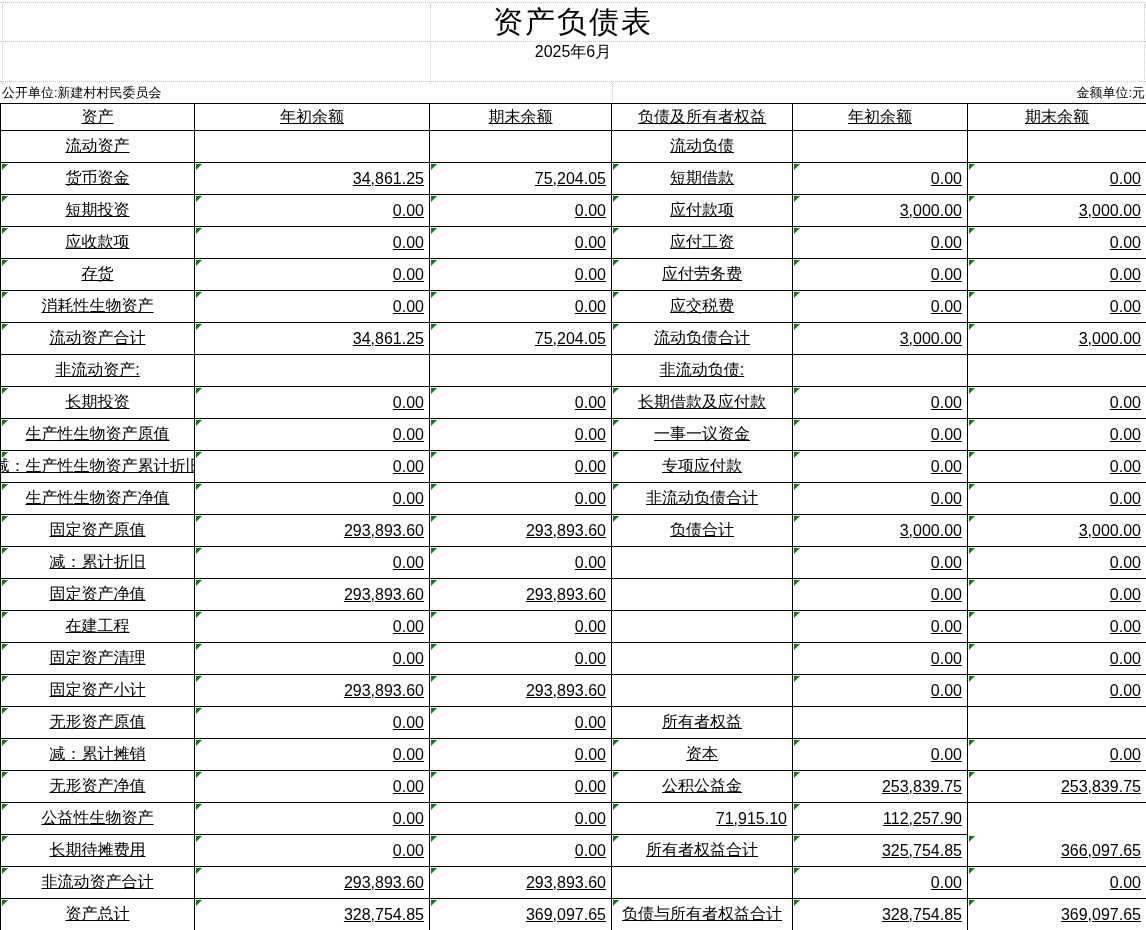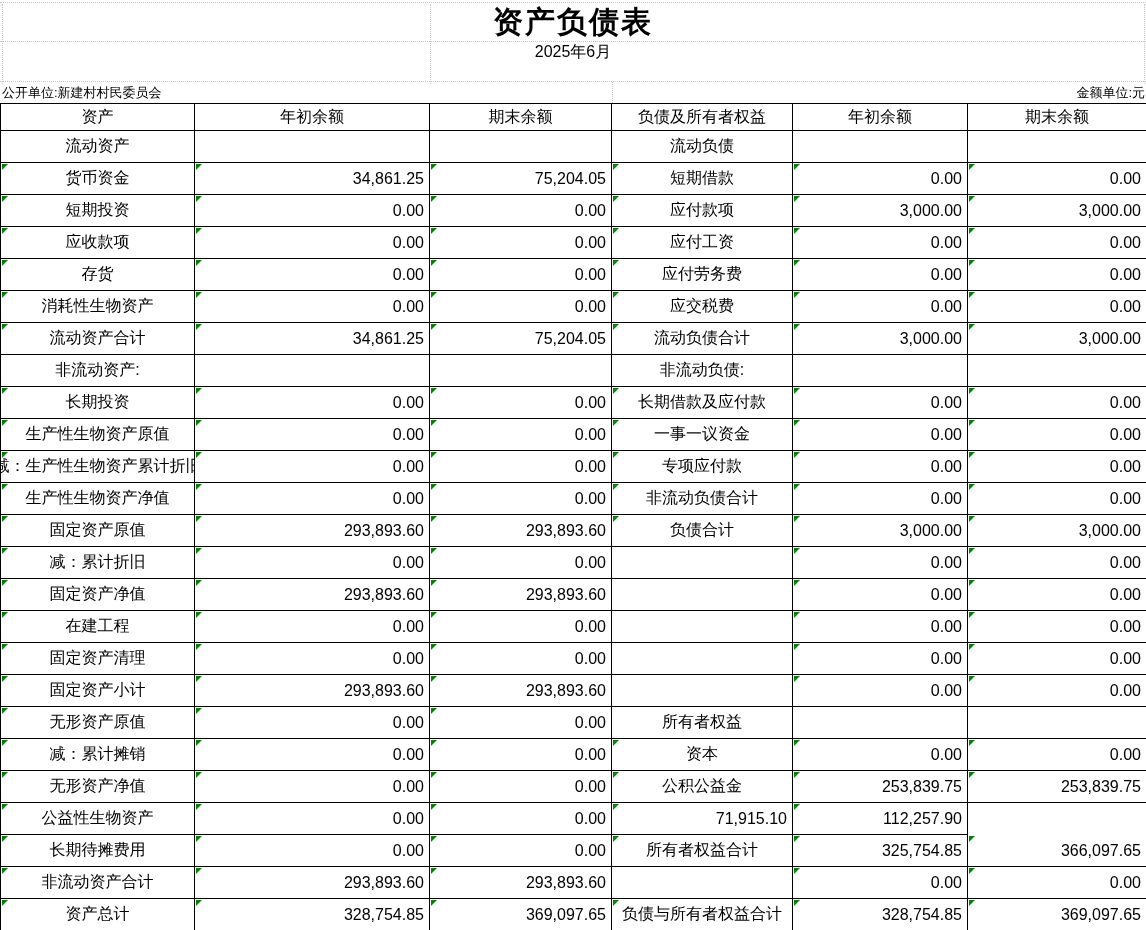--- a/index.html
+++ b/index.html
@@ -19,21 +19,21 @@
   }
   .sheet{width:1146px;height:930px;position:relative;}
 
   
   .title-row{
     margin-top:2px;height:40px;
     border-top:1px dotted var(--gridline);
     border-bottom:1px dotted var(--gridline);
     display:flex;align-items:center;justify-content:center;
   }
-  .title-row span{font-size:30px;font-weight:bold;letter-spacing:2px;}
+  .title-row span{font-size:30px;font-weight:normal;letter-spacing:2px;}
   .subtitle-row{
     height:40px;border-bottom:1px dotted var(--gridline);
     display:flex;justify-content:center;
   }
   .subtitle-row span{font-size:16px;}
   .meta-row{
     height:21px;position:relative;
     display:flex;align-items:center;font-size:13px;
   }
   .meta-row .left{padding-left:2px;}
@@ -42,20 +42,21 @@
   .vgrid{position:absolute;top:2px;height:80px;width:0;border-left:1px dotted var(--gridline);}
   .vgrid.g1{left:2px;}
   .vgrid.g2{left:430px;}
   .vgrid.g3{left:1144px;}
 
   
   .table{
     width:1146px;
     border-top:1px solid var(--border);
     border-left:1px solid var(--border);
+    text-decoration:underline;
   }
   .trow{
     display:grid;
     grid-template-columns:194px 235px 182px 181px 175px 179px;
     height:32px;
   }
   .thead{height:27px;}
   .cell{
     position:relative;overflow:hidden;
     border-right:1px solid var(--border);

